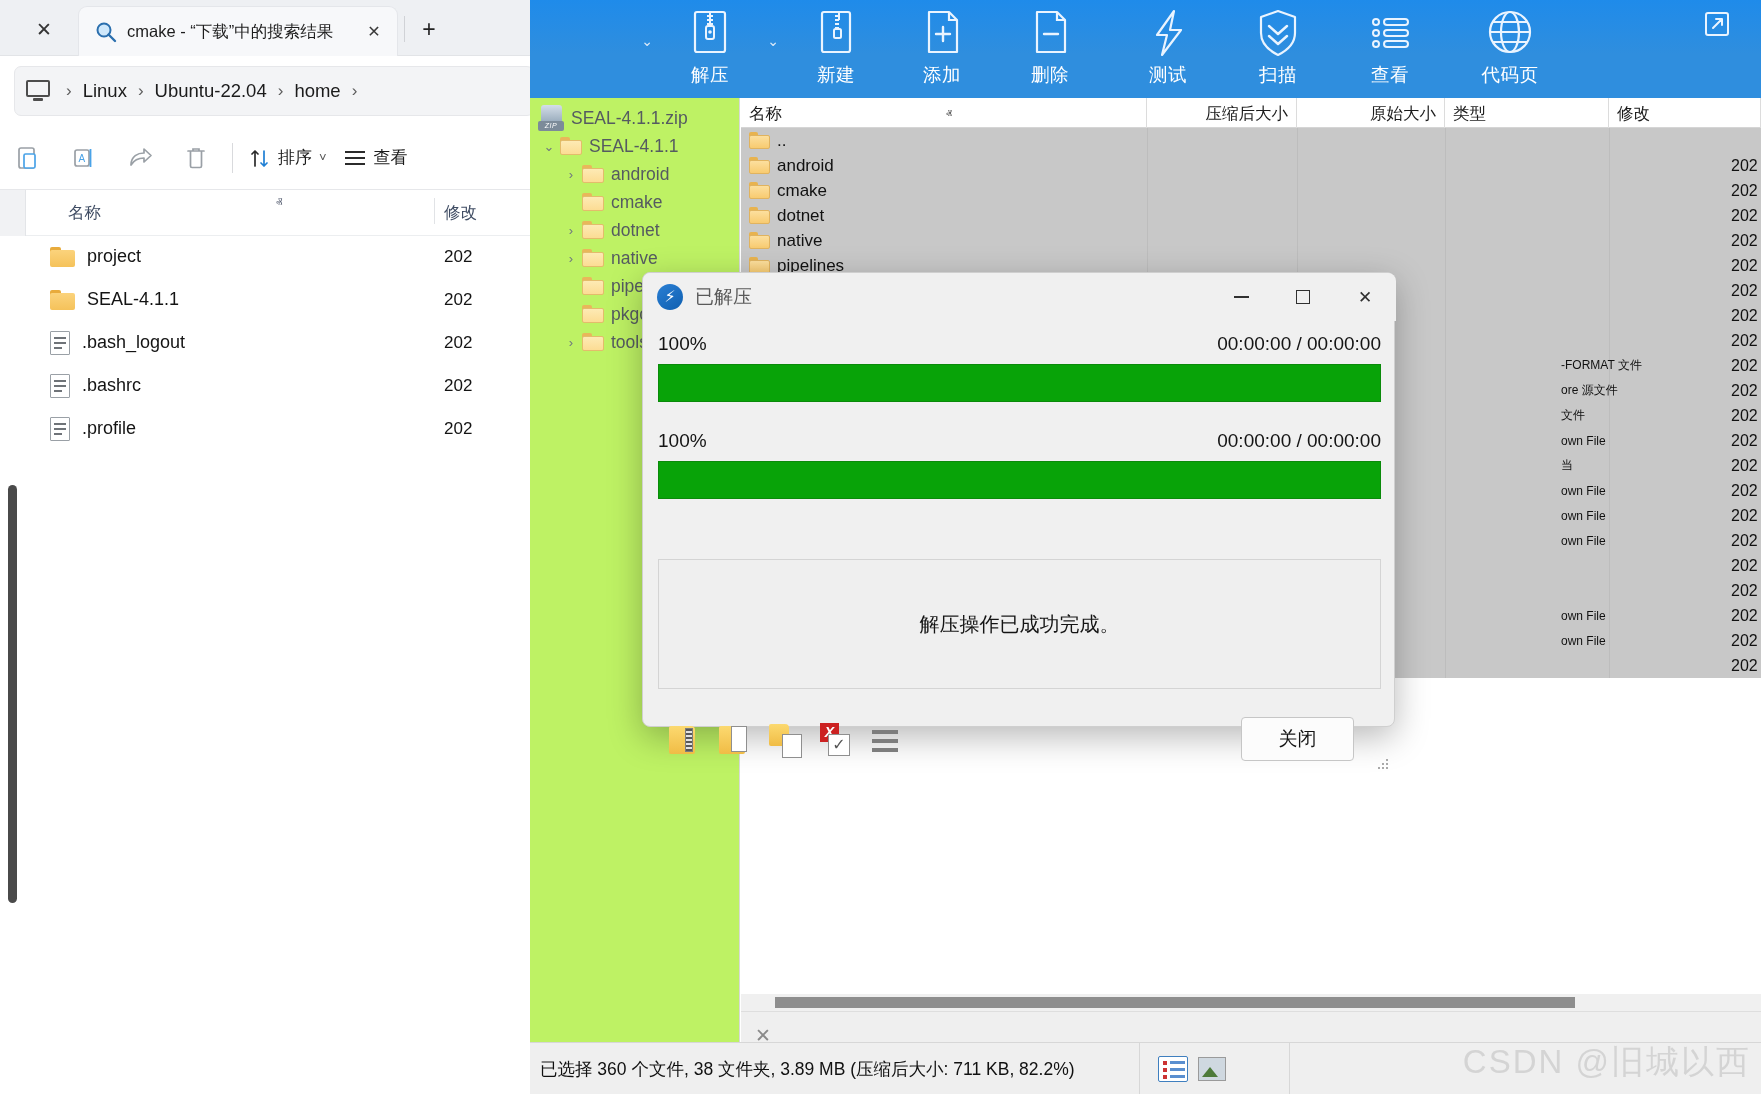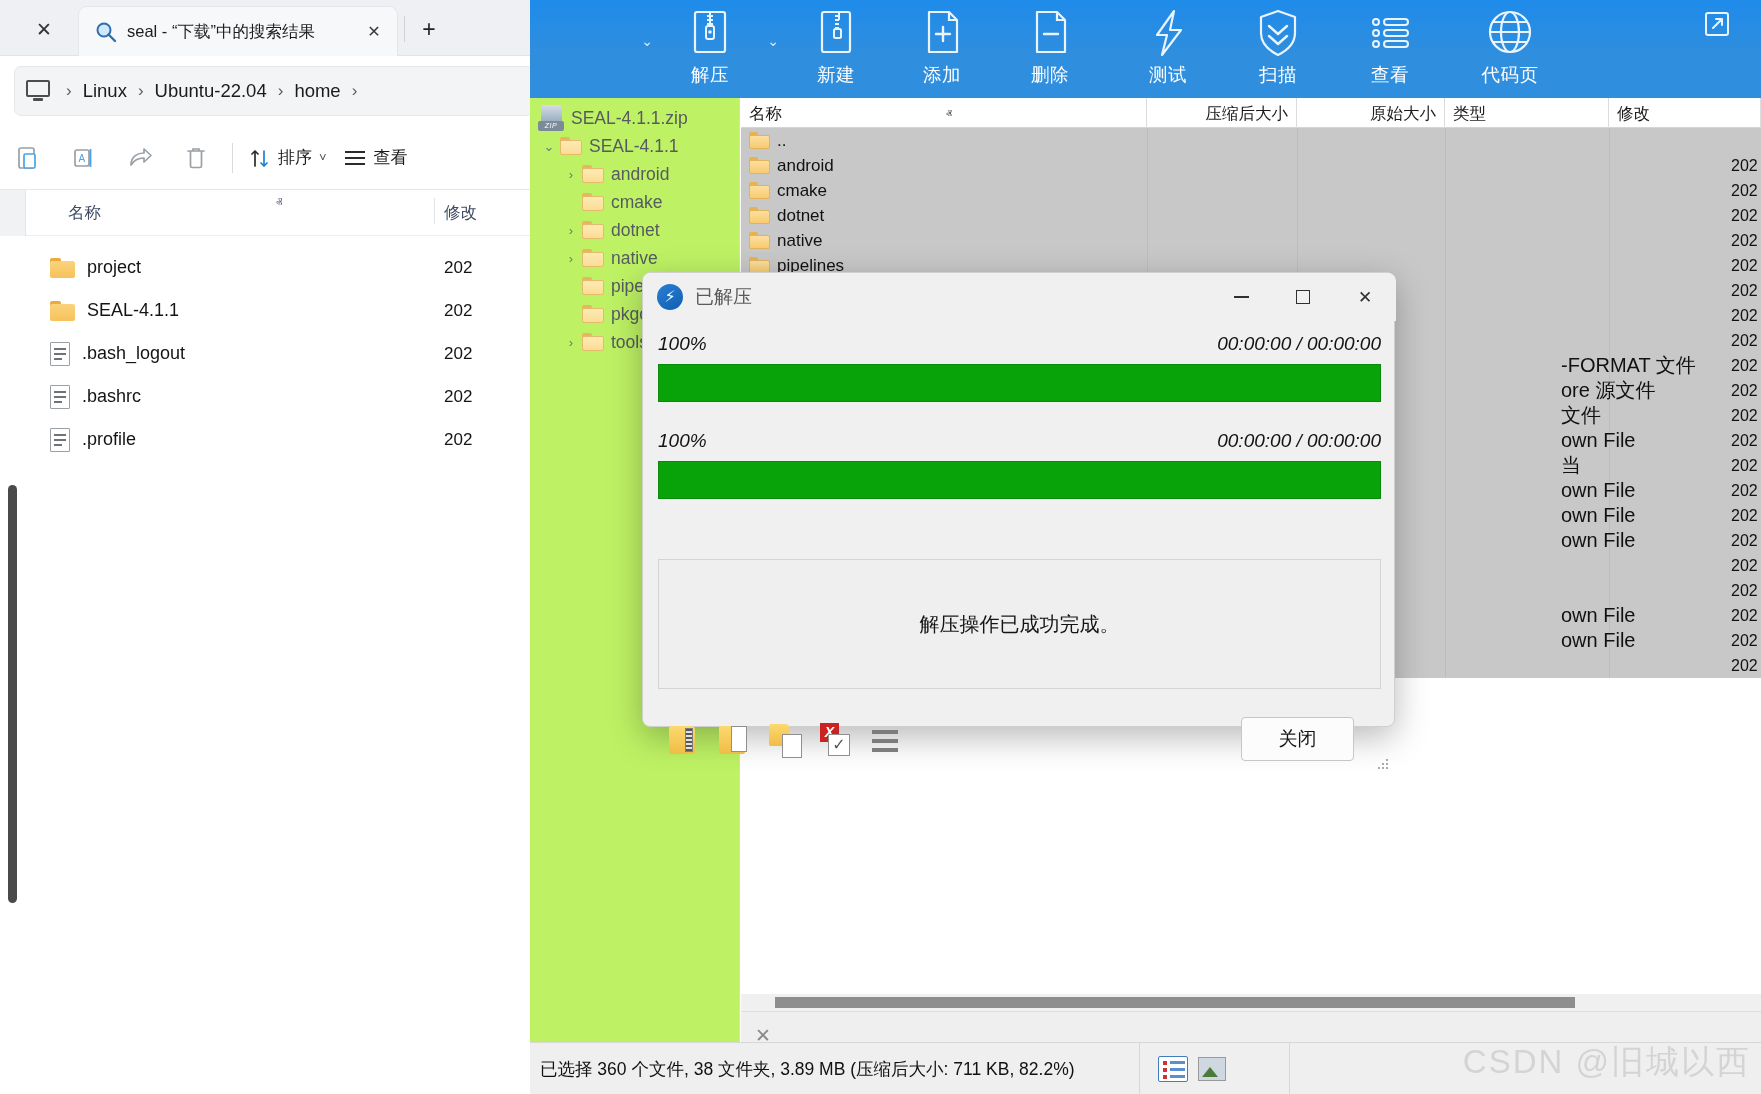--- a/index.html
+++ b/index.html
@@ -101,21 +101,21 @@
   .exp-colhead .h-mod {
     position: absolute; left: 444px; top: 12px; font-size: 16.5px; color: #3f4c63;
   }
   .exp-colhead .sortcaret {
     position: absolute; left: 276px; top: 5px; font-size: 13px; color: #5a6275;
   }
   .exp-colhead .vdiv {
     position: absolute; left: 434px; top: 8px; width: 1px; height: 26px; background: #e1e3e6;
   }
 
-  .exp-rows { position: absolute; left: 0; top: 236px; width: 530px; height: 858px; }
+  .exp-rows { position: absolute; left: 0; top: 225px; width: 530px; height: 858px; }
   .exp-row { position: relative; height: 43px; display: flex; align-items: center; }
   .exp-row .nm {
     position: absolute; left: 50px; display: flex; align-items: center; gap: 12px;
     font-size: 18px; color: #141414; white-space: nowrap;
   }
   .exp-row .md {
     position: absolute; left: 444px; font-size: 17px; color: #141414;
   }
   .folder-ico {
     width: 25px; height: 20px; position: relative; flex: 0 0 auto;
@@ -220,21 +220,21 @@
   }
   .sz-rows { position: absolute; left: 0; top: 30px; width: 1020px; height: 880px; }
   .sz-row {
     position: relative; height: 25px; background: #c8c8c8; display: flex; align-items: center;
   }
   .sz-row .c-name {
     position: absolute; left: 8px; display: flex; align-items: center; gap: 7px;
     font-size: 17px; color: #111; white-space: nowrap;
   }
   .sz-row .c-type {
-    position: absolute; left: 820px; font-size: 20px; color: #111; white-space: nowrap;
+    position: absolute; left: 820px; font-size: 12px; color: #111; white-space: nowrap;
   }
   .sz-row .c-mod {
     position: absolute; left: 990px; font-size: 16px; color: #111; white-space: nowrap;
   }
   .sz-row .vline { position: absolute; top: 0; width: 1px; height: 25px; background: #bdbdbd; }
   .szfold {
     width: 21px; height: 17px; position: relative; flex: 0 0 auto;
   }
   .szfold .t { position: absolute; left: 0; top: 0; width: 9px; height: 4px; background: #e8b34f; border-radius: 2px 2px 0 0; }
   .szfold .b { position: absolute; left: 0; top: 3px; width: 21px; height: 14px; background: linear-gradient(#fcdf9e, #f8cb70); border: 1px solid #e0b35f; border-radius: 2px; }
@@ -319,21 +319,21 @@
     width: 62px; height: 48px; display: flex; align-items: center; justify-content: center;
     color: #303030; font-size: 17px;
   }
   .dlg-min-glyph { width: 15px; height: 1.6px; background: #303030; }
   .dlg-max-glyph { width: 14px; height: 14px; border: 1.6px solid #303030; }
 
   .dlg-body { position: absolute; left: 0; top: 48px; width: 753px; height: 407px; }
   .prog-label-row {
     position: absolute; left: 15px; width: 723px; height: 30px;
     display: flex; align-items: center; justify-content: space-between;
-    font-size: 19px; color: #141414; font-style: italic;
+    font-size: 19px; color: #141414;
   }
   .prog-bar {
     position: absolute; left: 15px; width: 723px; height: 38px;
     background: #08a308; border: 1px solid #0a8a0a;
   }
   .dlg-msgbox {
     position: absolute; left: 15px; top: 238px; width: 723px; height: 130px;
     background: #efefef; border: 1px solid #d4d4d4;
     display: flex; align-items: center; justify-content: center;
     font-size: 20px; color: #141414;
@@ -405,21 +405,21 @@
       <div class="exp-winclose">
         <span>✕</span>
       </div>
       <div class="exp-tab">
         <span class="tabicon">
           <svg width="26" height="26" viewBox="0 0 26 26">
             <circle cx="11" cy="11" r="6.5" fill="#cfe8fb" stroke="#2b6fae" stroke-width="2"></circle>
             <line x1="15.5" y1="15.5" x2="22" y2="22" stroke="#2b6fae" stroke-width="2.4" stroke-linecap="round"></line>
           </svg>
         </span>
-        <span class="tablabel">seal - “下载”中的搜索结果</span>
+        <span class="tablabel">cmake - “下载”中的搜索结果</span>
         <span class="tabclose">✕</span>
       </div>
       <div class="exp-tabdivider"></div>
       <div class="exp-newtab">+</div>
     </div>
 
     <div class="exp-addressrow">
       <div class="exp-addrbar">
         <span class="pc-icon">
             <i class="scr"></i>

